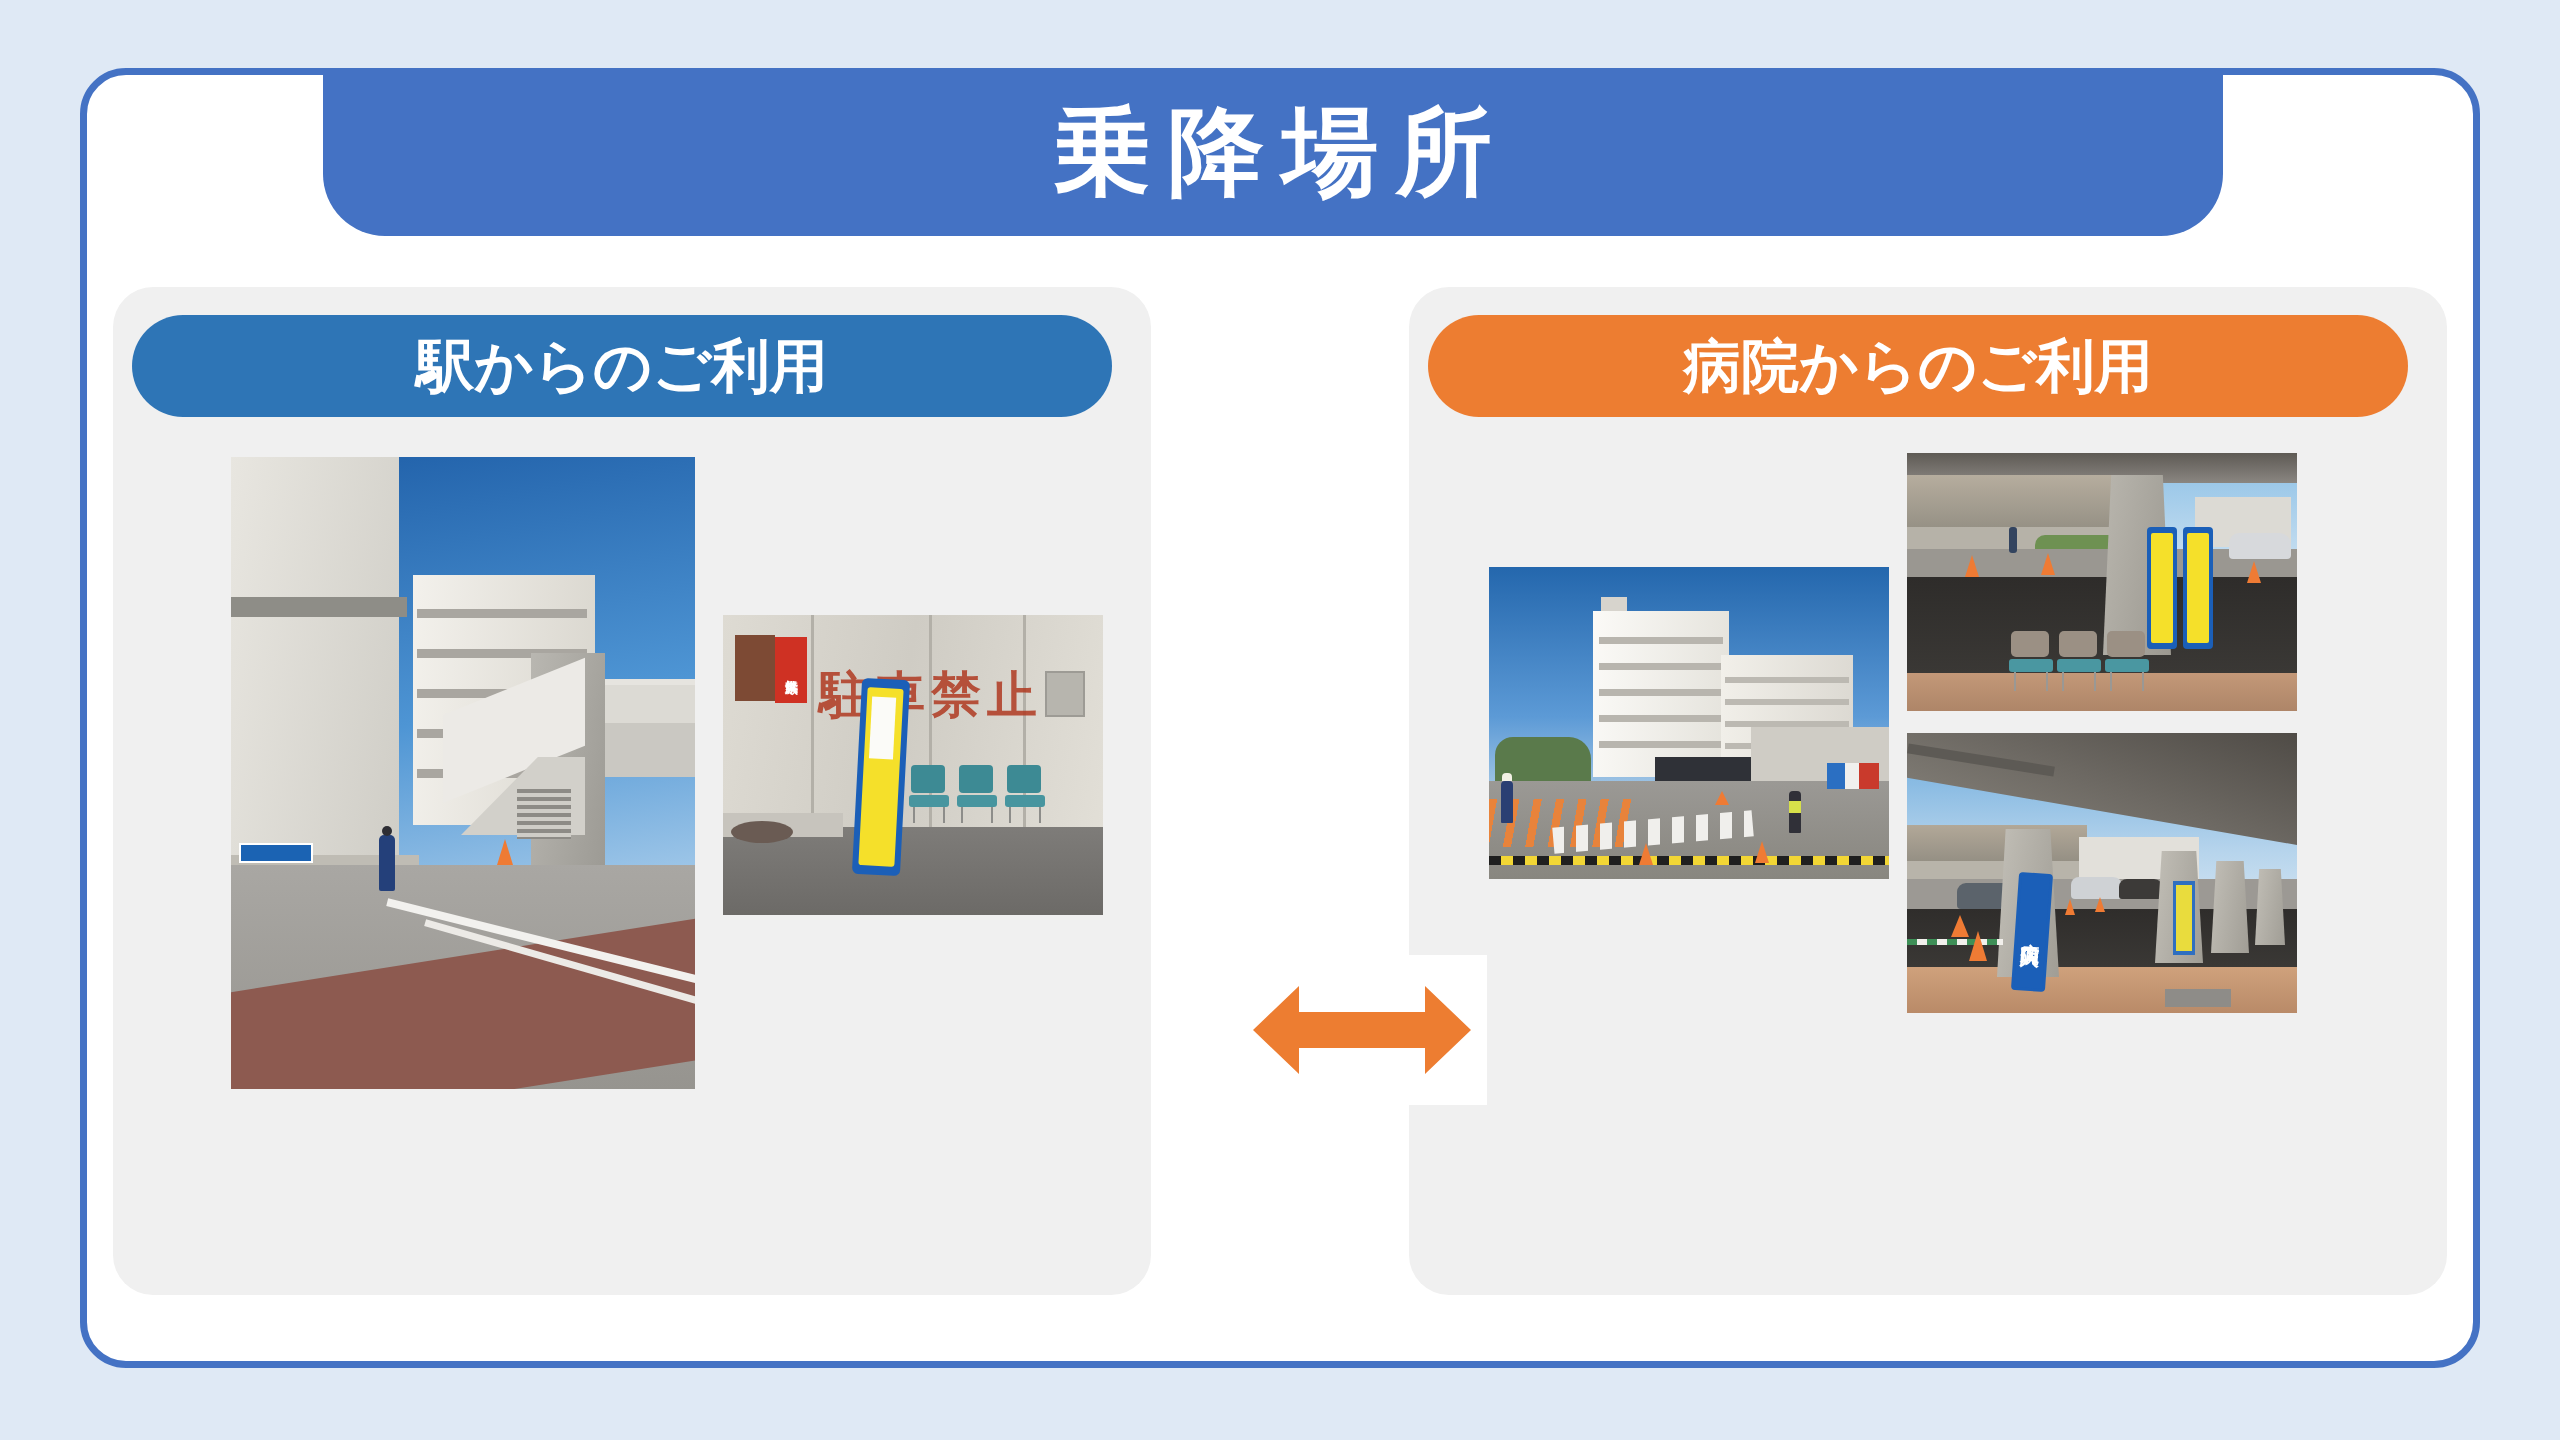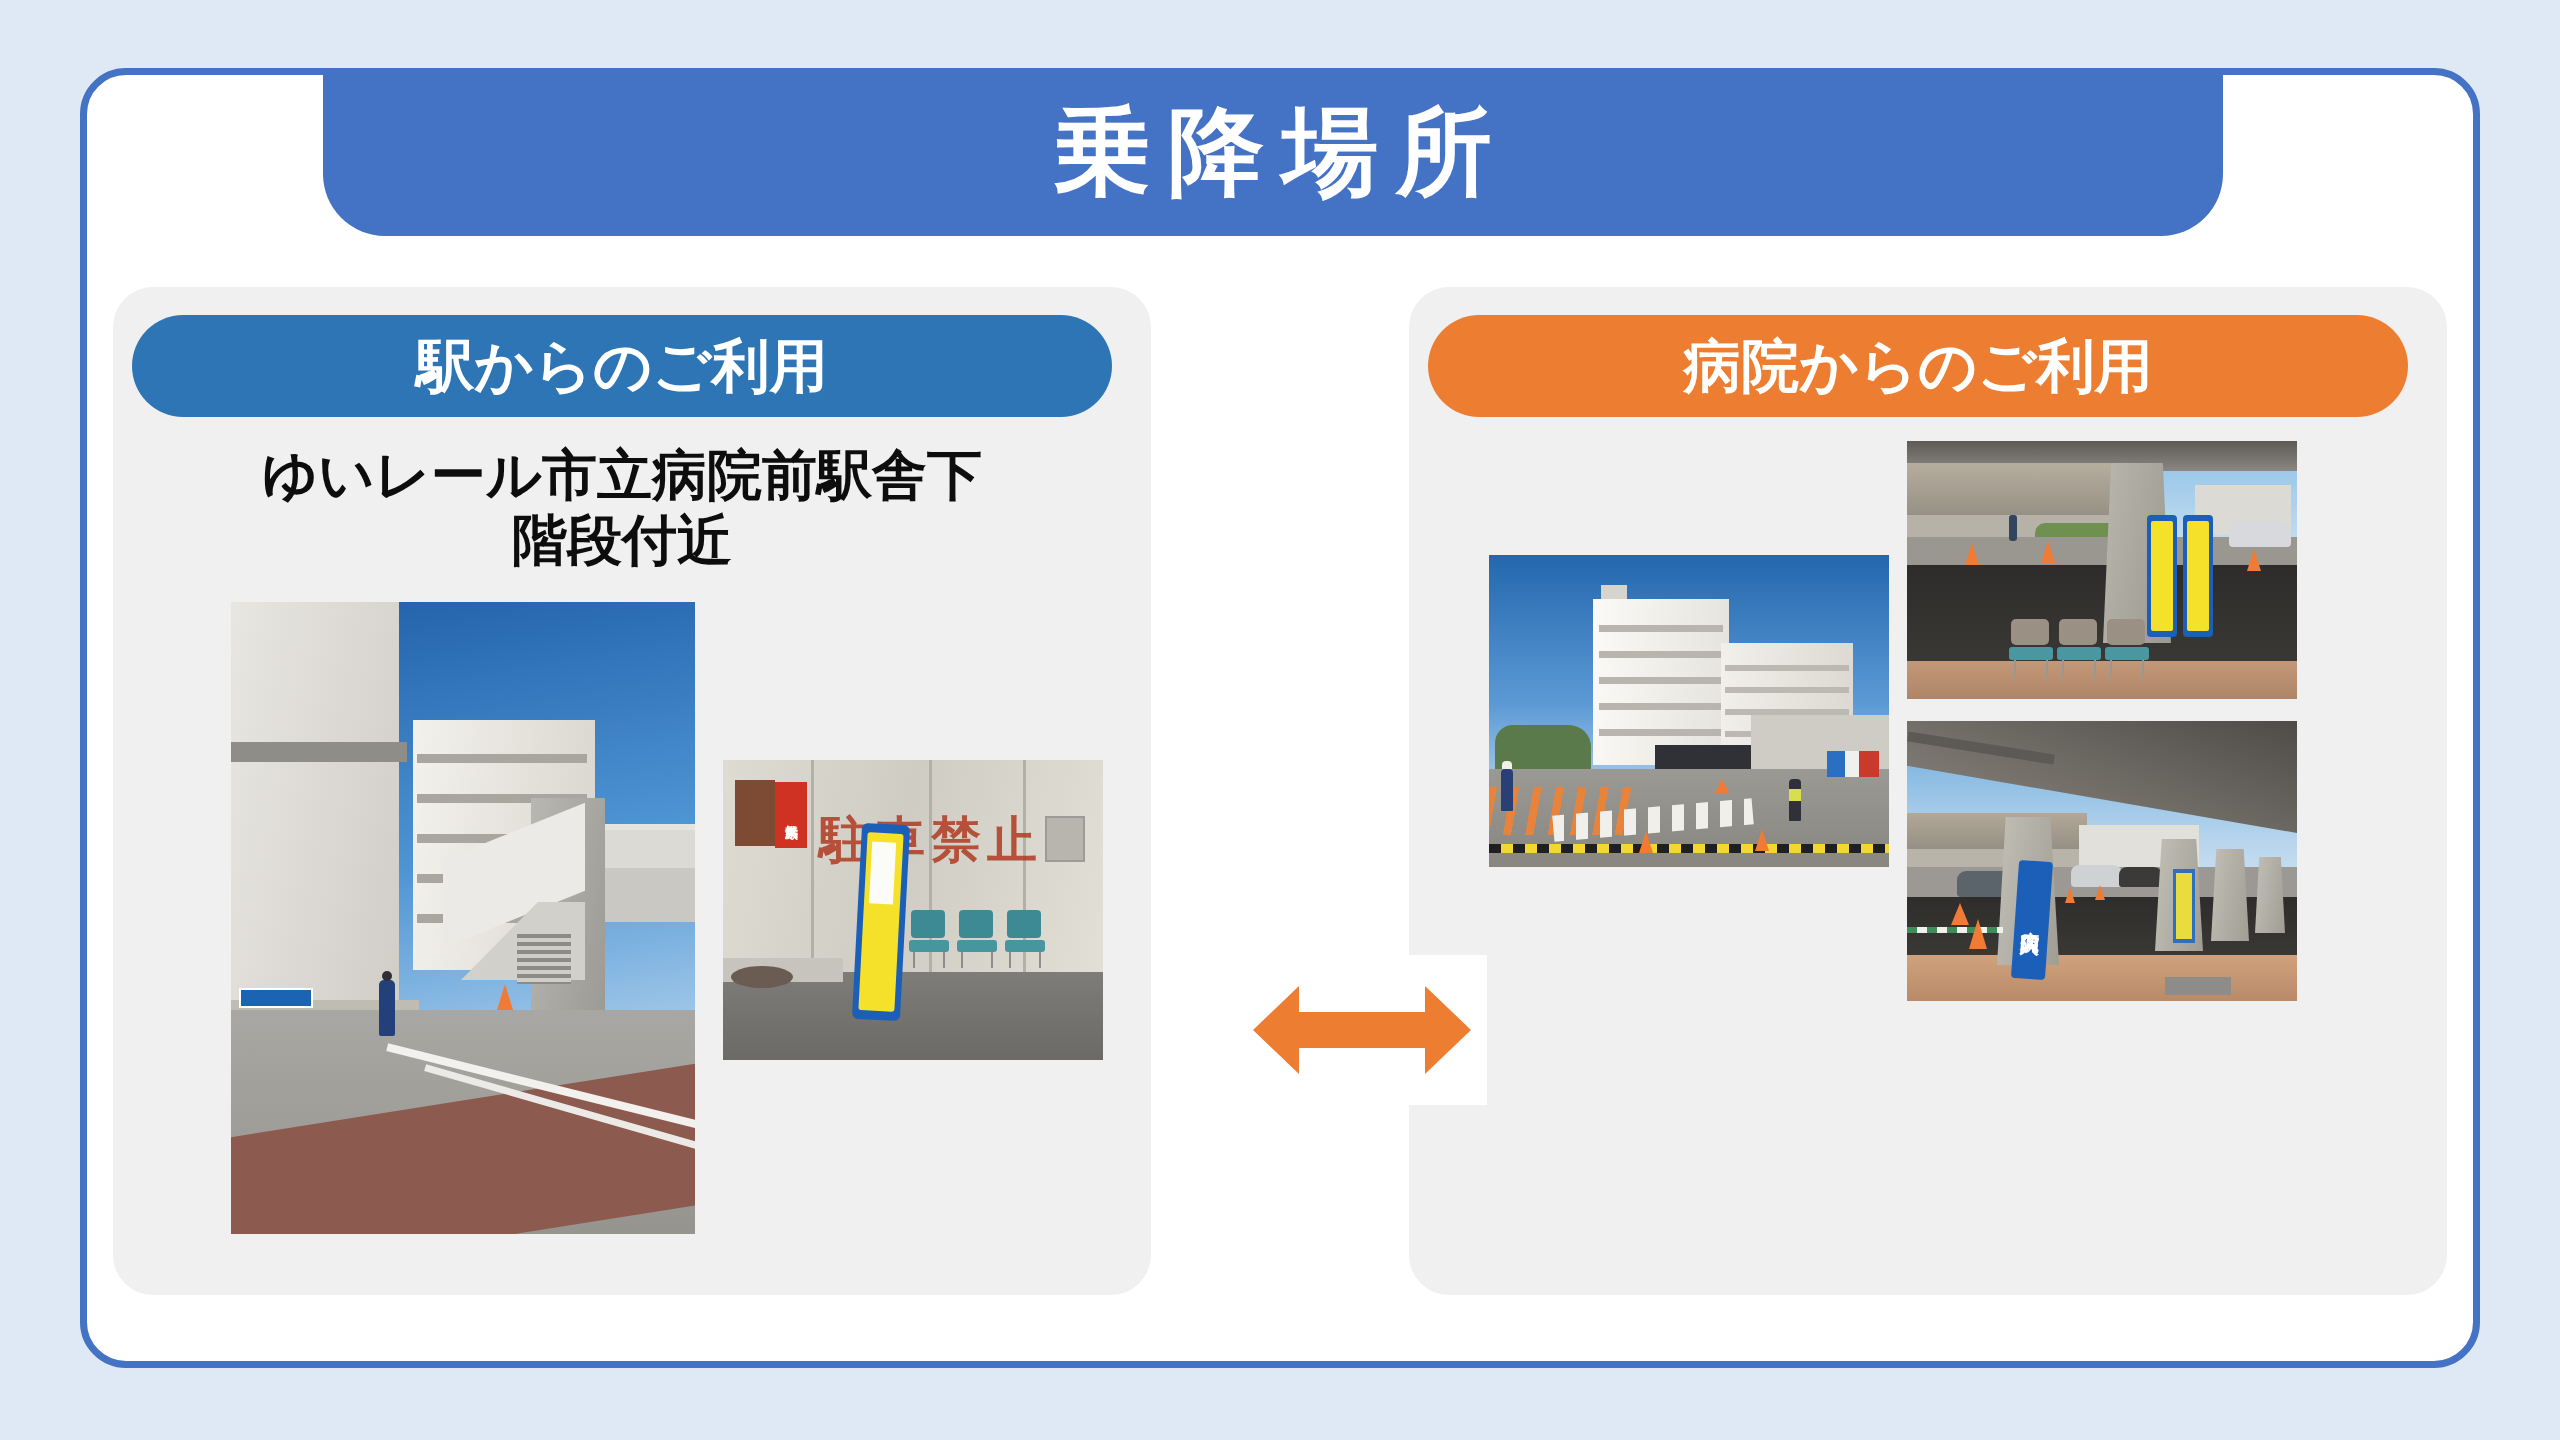--- a/index.html
+++ b/index.html
@@ -65,20 +65,21 @@
   .panel {
     width: 1038px;
     height: 1008px;
     background: #f0f0f0;
     border-radius: 40px;
     padding: 28px 54px 20px 34px;
     display: flex;
     flex-direction: column;
     align-items: center;
     position: relative;
+    gap: 12px;
   }
 
   .panel-pill {
     width: 980px;
     height: 102px;
     border-radius: 51px;
     display: flex;
     align-items: center;
     justify-content: center;
     flex: none;
@@ -563,22 +564,20 @@
   </div>
 
   <div id="panels-row">
 
     <section class="panel">
 
       <div class="panel-pill pill-blue">
         <span class="panel-pill-label">駅からのご利用</span>
       </div>
 
-      <div class="panel-subtitle">ゆいレール市立病院前駅舎下
-階段付近</div>
 
       <div class="photos">
 
         <figure class="photo" id="left-photo-stairs">
           <div class="scene">
             <div class="sky"></div>
             <div class="bldg-left"></div>
             <div class="awning"></div>
             <div class="bldg-left-low"></div>
             <div class="bldg-mid">

